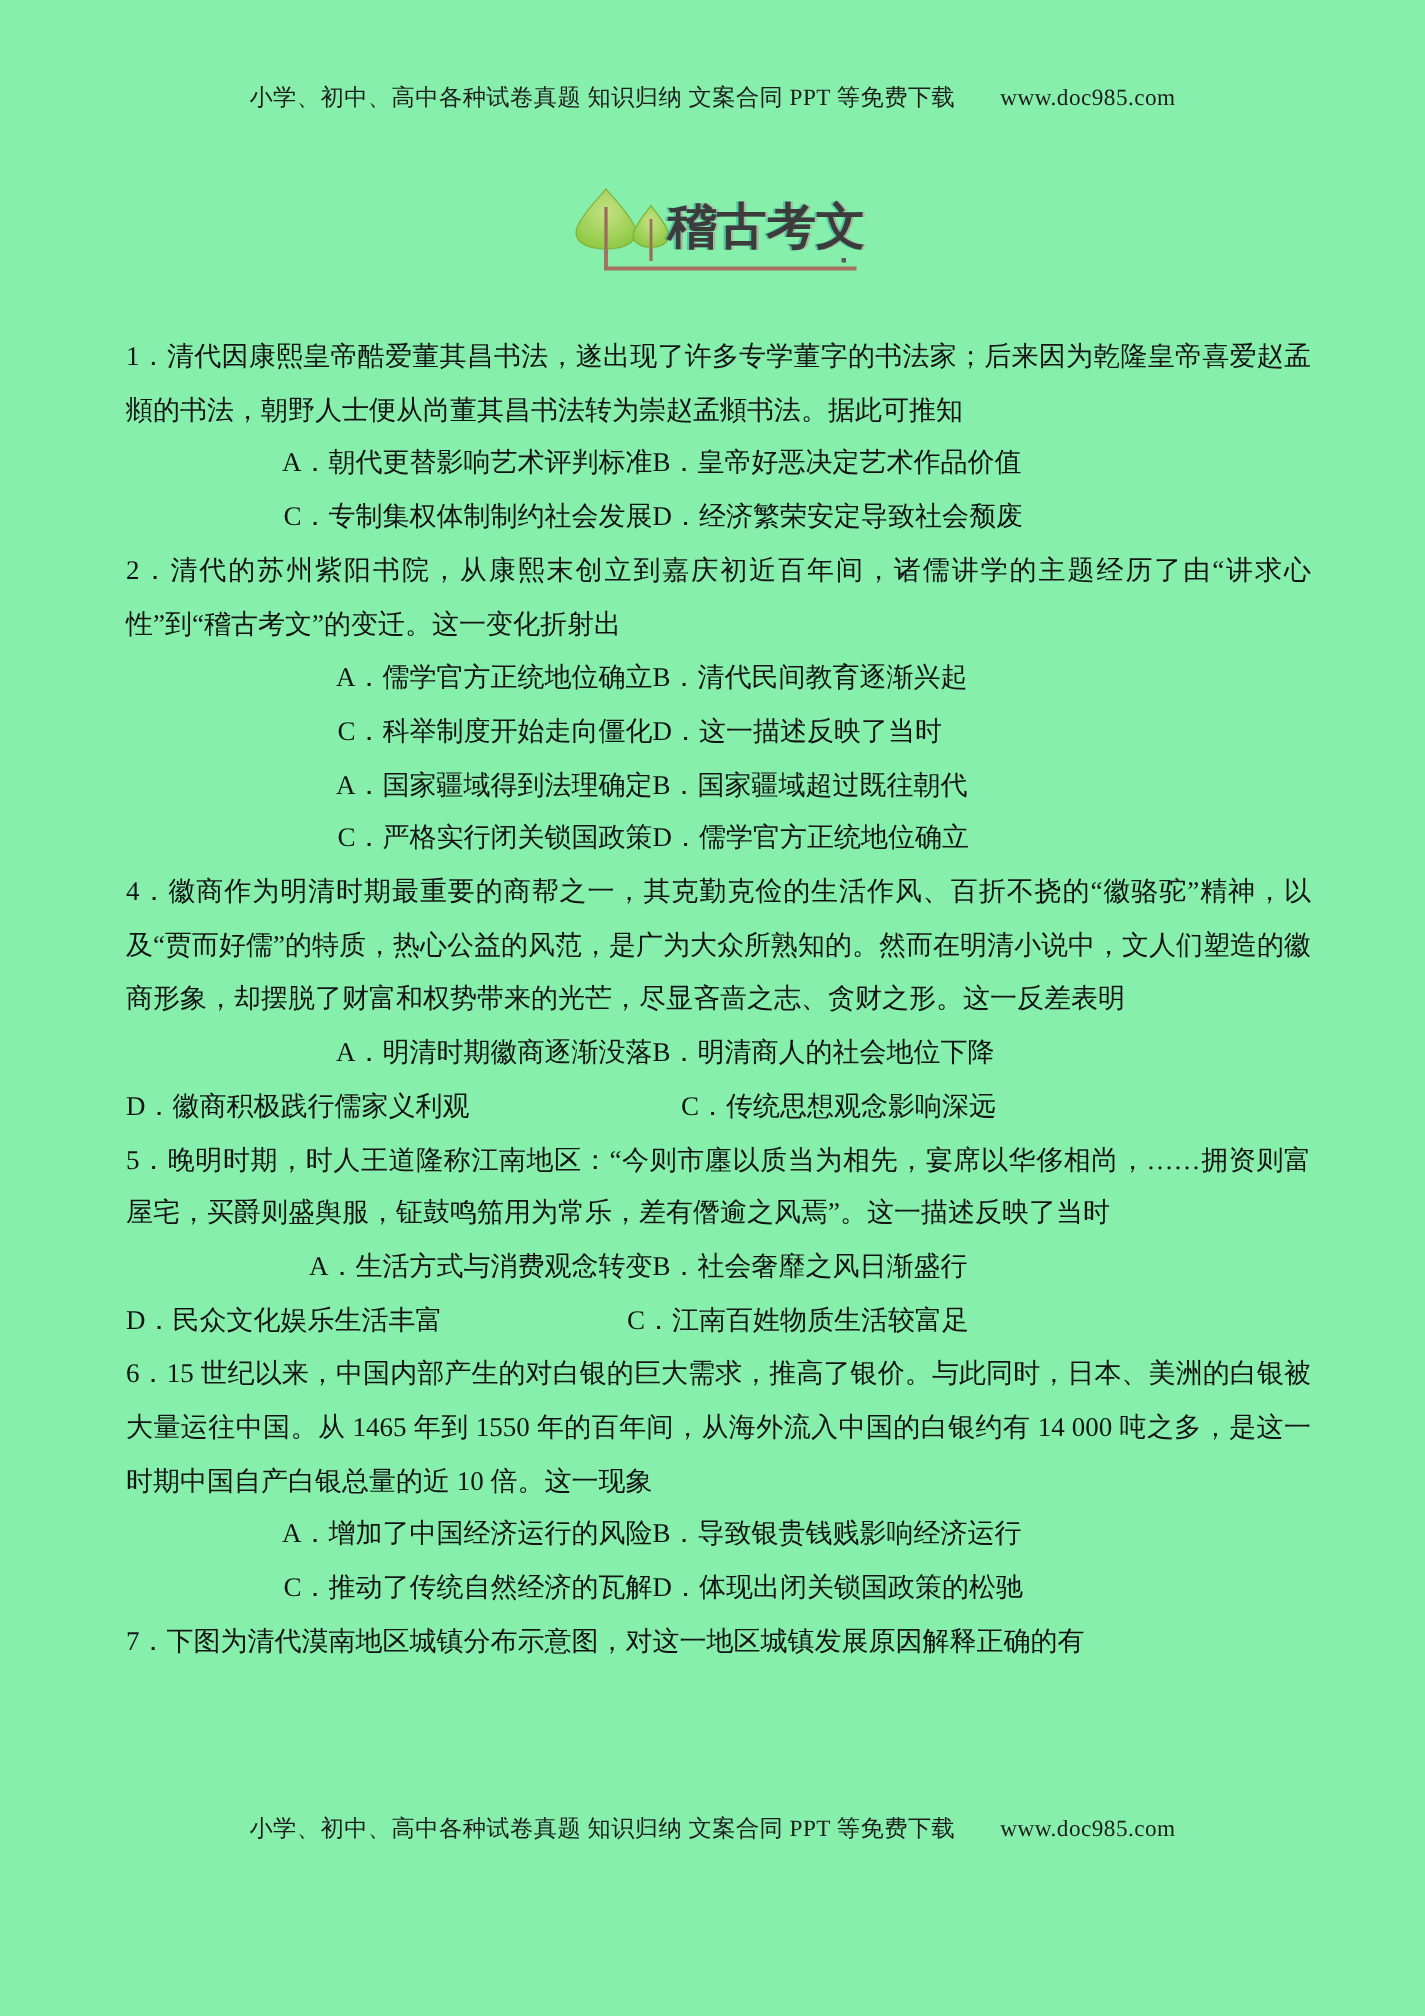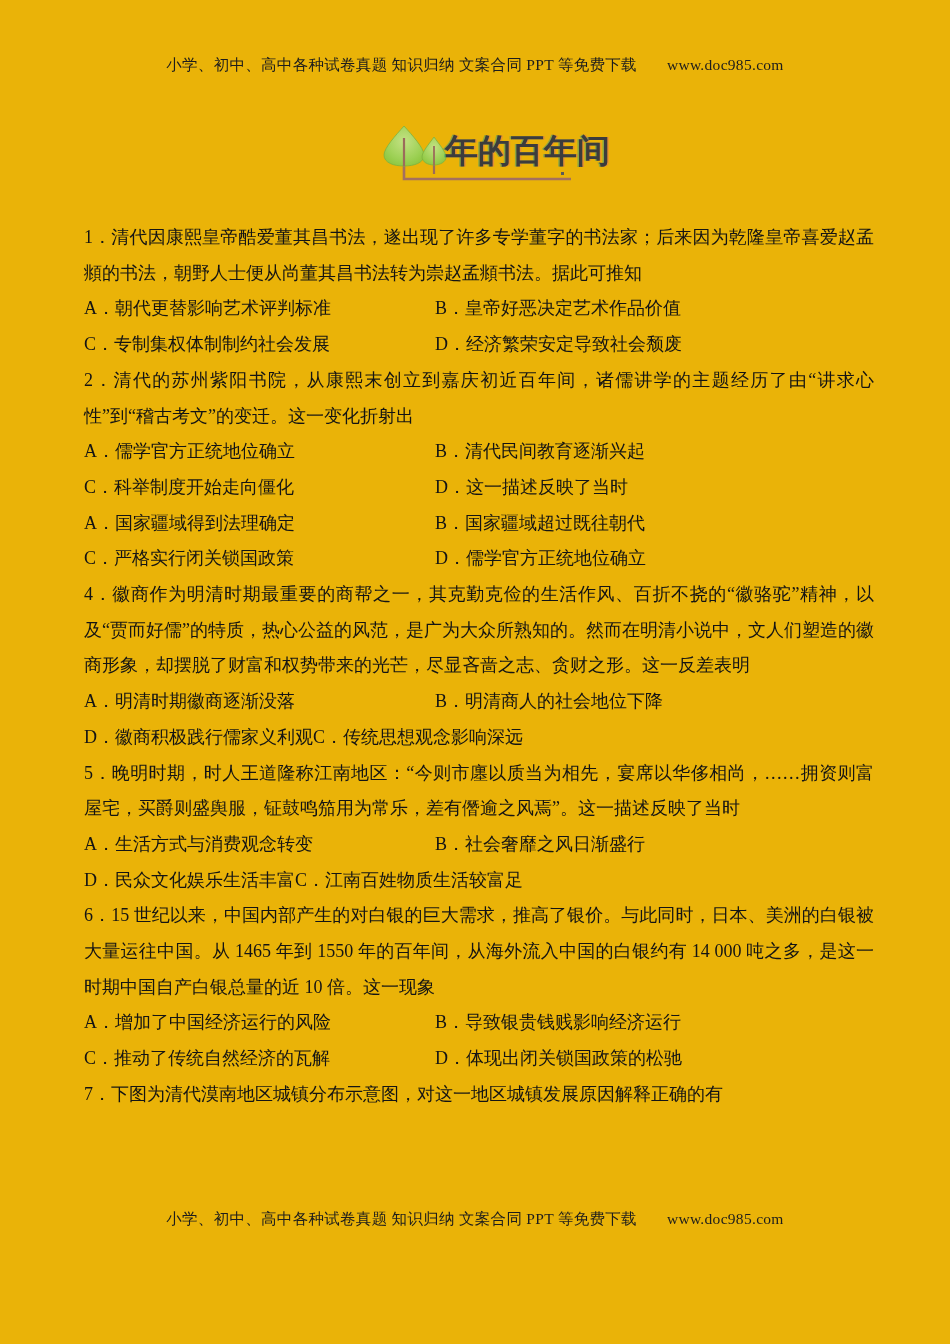--- a/index.html
+++ b/index.html
@@ -1,19 +1,19 @@
 <!DOCTYPE html>
 <html><head>
 <meta charset="utf-8">
 <style>
   html,body { margin:0; padding:0; background:#ffffff; }
   .page {
     position:relative;
     width:950px; height:1344px;
-    background:#eab308;
+    background:#86efac;
     font-family:"Liberation Serif","DejaVu Serif",serif;
     color:#141414;
     overflow:hidden;
   }
   .pagenote {
     position:absolute; left:0; width:950px;
     text-align:center;
     font-size:15.5px;
     color:#1d1d1d;
     white-space:nowrap;
@@ -41,21 +41,21 @@
   }
 
   .content {
     position:absolute; top:220px; left:84px;
     width:790px;
     font-size:18px; line-height:35.7px;
   }
   .stem { margin:0; text-align:justify; }
   .opts { margin:0; display:flex; }
   .opt  { white-space:nowrap; }
-  .optL { width:351px; flex:none; }
+  .optL { width:351px; flex:none;text-align:right; }
   .q7-stem { margin:0; }
 </style>
 </head>
 <body>
 
 <div class="page">
 
   <div class="pagenote header-note">
     <span>小学、初中、高中各种试卷真题 知识归纳 文案合同 PPT 等免费下载</span><span class="note-url">www.doc985.com</span>
   </div>
@@ -74,21 +74,21 @@
 
       <path d="M53 30 L53 50" fill="none" stroke="#9c6b5b" stroke-width="2.2"></path>
 
       <path d="M23 2 C31 11 43 24 43 31 C43 39 33 42 23 42 C13 42 3 39 3 31 C3 24 15 11 23 2 Z" fill="url(#gLeaf)" stroke="#7fb13e" stroke-width="0.8"></path>
 
       <path d="M23 14 L23 42" fill="none" stroke="#9c6b5b" stroke-width="2.2"></path>
 
       <path d="M53 13 C58 20 65 28 65 33 C65 38 59 41 53 41 C47 41 41 38 41 33 C41 28 48 20 53 13 Z" fill="url(#gLeaf)" stroke="#7fb13e" stroke-width="0.8"></path>
       <path d="M53 22 L53 41" fill="none" stroke="#9c6b5b" stroke-width="1.8"></path>
     </svg>
-    <div class="banner-title">年的百年间</div>
+    <div class="banner-title">稽古考文</div>
     <div class="banner-dot"></div>
   </div>
 
   <div class="content">
 
     <p class="stem"><span>1．</span><span>清代因康熙皇帝酷爱董其昌书法，遂出现了许多专学董字的书法家；后来因为乾隆皇帝喜爱赵孟頫的书法，朝野人士便从尚董其昌书法转为崇赵孟頫书法。据此可推知</span></p>
     <div class="opts">
       <span class="opt optL"><span>A．</span><span>朝代更替影响艺术评判标准</span></span>
       <span class="opt"><span>B．</span><span>皇帝好恶决定艺术作品价值</span></span>
     </div>

